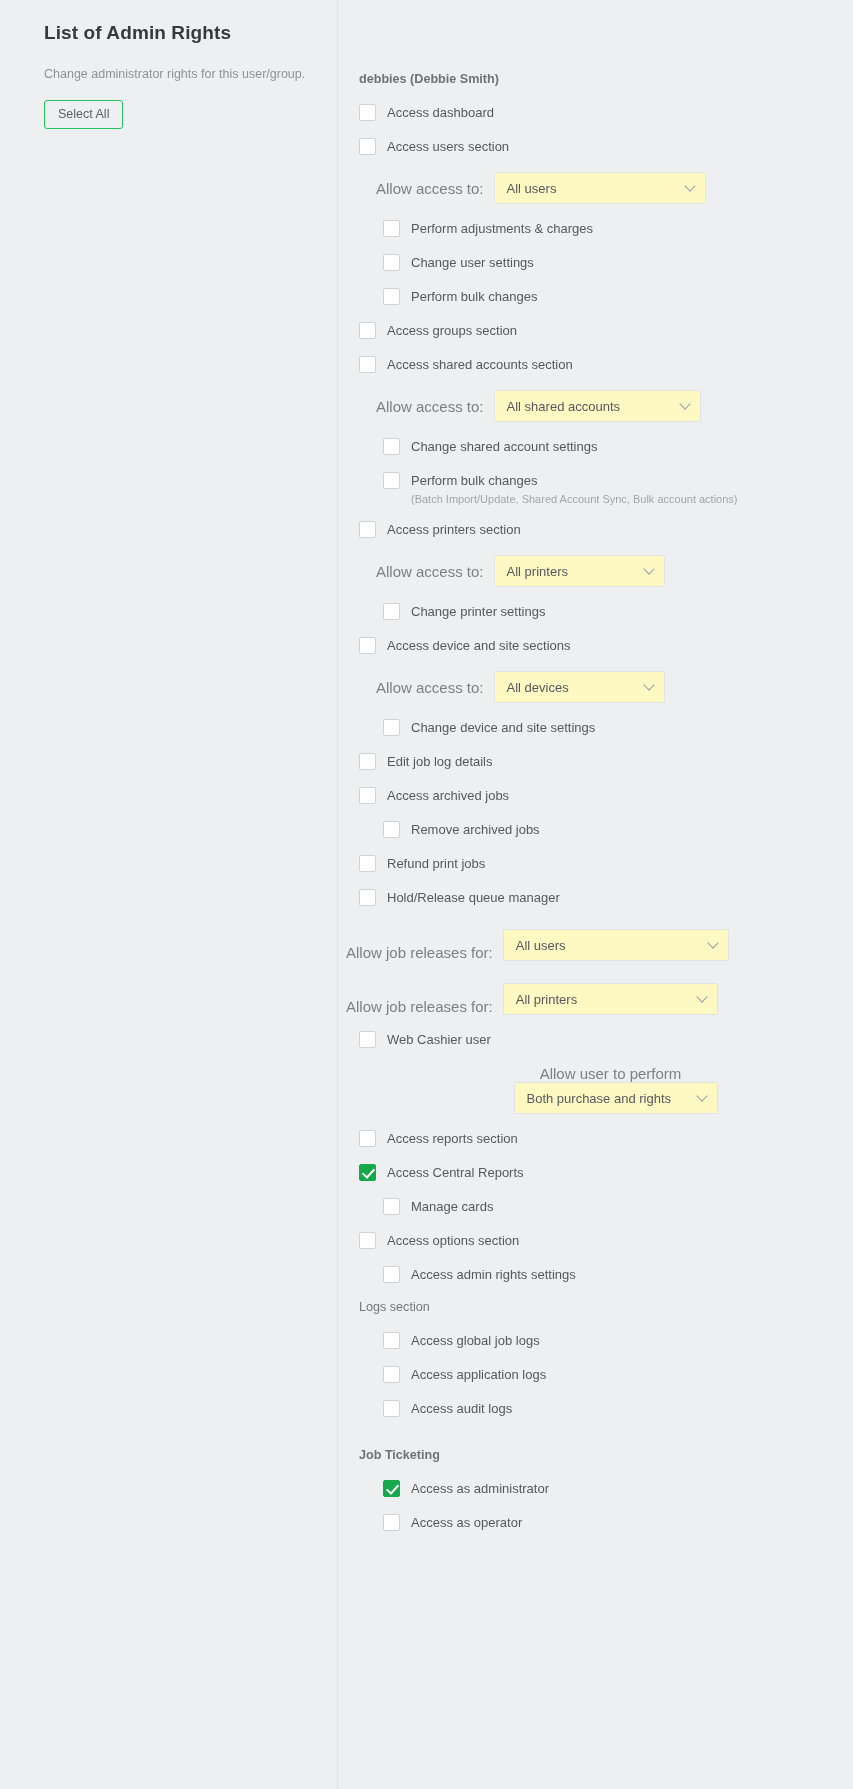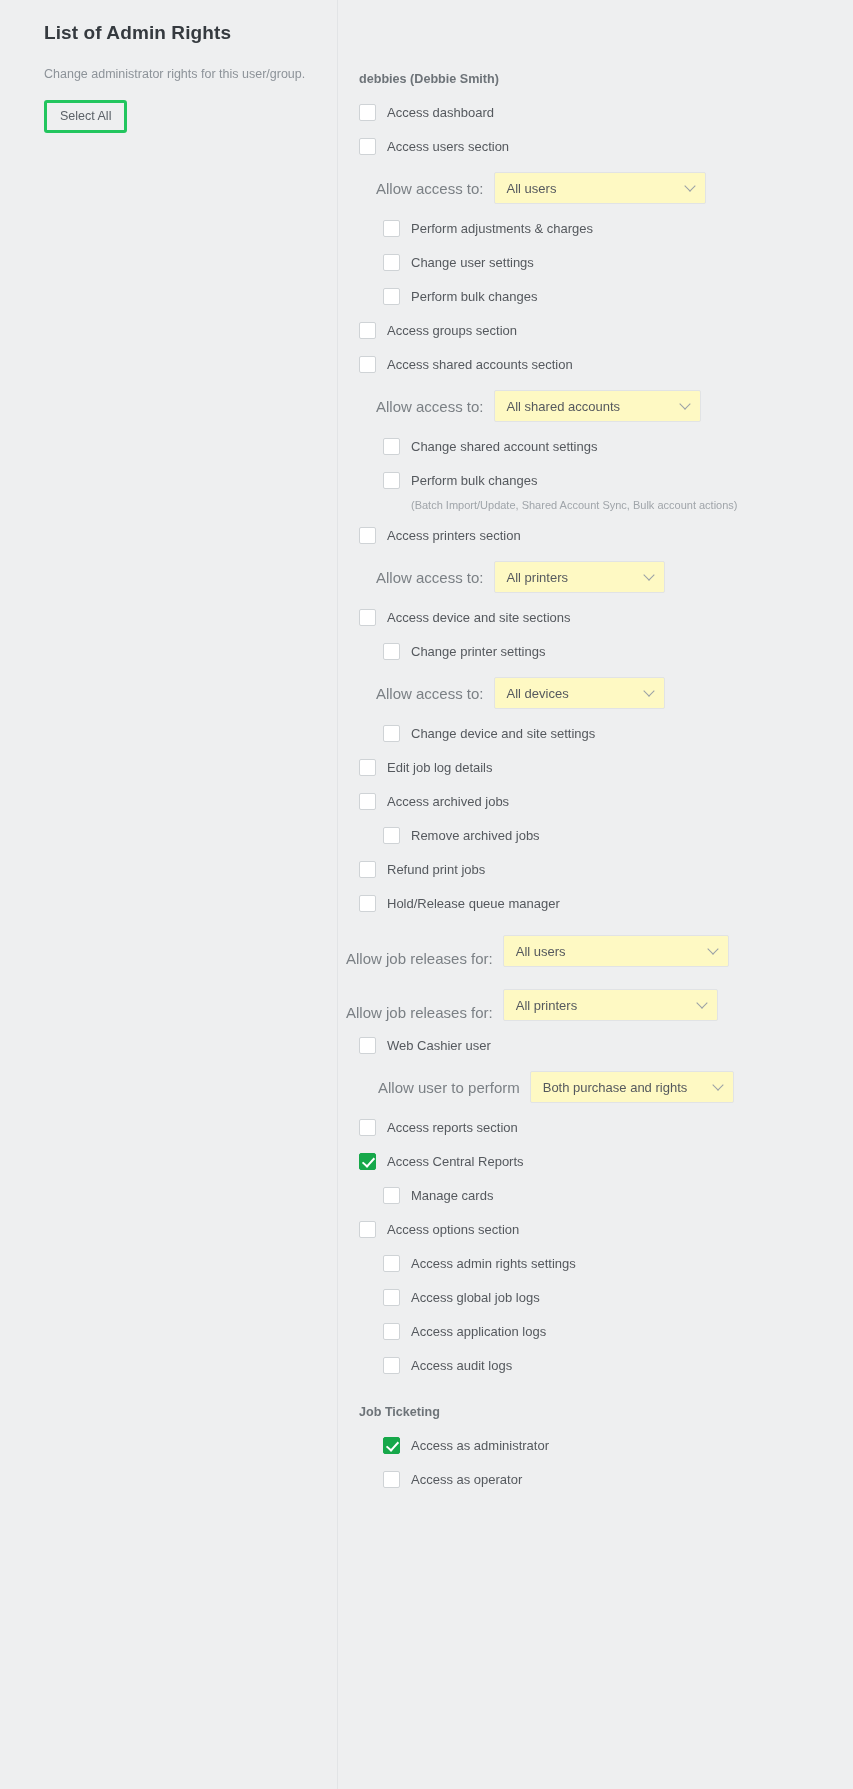--- a/index.html
+++ b/index.html
@@ -35,21 +35,21 @@
     font-size: 12.5px;
     color: #8d9399;
     margin: 0 0 16px 0;
     line-height: 1.4;
   }
   .select-all-btn {
     display: inline-block;
     font-size: 12.5px;
     color: #5b6167;
     background: #eeeff0;
-    border: 3px solid #22c55e;
+    border: 1px solid #22c55e;
     border-radius: 3px;
     padding: 7px 13px 8px 13px;
     cursor: pointer;
     line-height: 1;
     text-align: center;
   }
 
   
   .rights-col {
     position: absolute;
@@ -110,37 +110,37 @@
     color: #55595e;
     margin-left: 11px;
     line-height: 18px;
     padding-top: 0px;
   }
   .cb-sublabel {
     display: block;
     font-size: 11px;
     color: #a0a5aa;
     line-height: 16px;
-    margin-top: 7px;
+    margin-top: 1px;
     text-align: center;
   }
 
   
   .select-row {
     display: flex;
     align-items: center;
     margin-bottom: 16px;
     padding-left: 21px;
   }
   .select-row.ind-users   { padding-left: 38px; }
   .select-row.ind-shared  { padding-left: 38px; }
   .select-row.ind-print   { padding-left: 38px; }
   .select-row.ind-device  { padding-left: 38px; }
   .select-row.ind-release { padding-left: 8px; align-items: flex-end; }
-  .select-row.ind-cashier { padding-left: 40px; }
+  .select-row.ind-cashier { padding-left: 40px; flex-direction: column; }
 
   .select-label {
     font-size: 15px;
     color: #7b8085;
     white-space: nowrap;
     margin-right: 10px;
   }
   .select-box {
     position: relative;
     background: #fef9c3;
@@ -261,28 +261,28 @@
   </div>
 
   <div class="select-row ind-print">
     <span class="select-label">Allow access to:</span>
     <div class="select-box w-print">
       <span class="val">All printers</span>
       <span class="chev"></span>
     </div>
   </div>
 
+  <div class="row indent-1">
+    <span class="cb"></span>
+    <span class="cb-label">Change printer settings</span>
+  </div>
+
   <div class="row">
     <span class="cb"></span>
     <span class="cb-label">Access device and site sections</span>
-  </div>
-
-  <div class="row indent-1">
-    <span class="cb"></span>
-    <span class="cb-label">Change printer settings</span>
   </div>
 
   <div class="select-row ind-device">
     <span class="select-label">Allow access to:</span>
     <div class="select-box w-device">
       <span class="val">All devices</span>
       <span class="chev"></span>
     </div>
   </div>
 
@@ -368,20 +368,21 @@
   <div class="row">
     <span class="cb"></span>
     <span class="cb-label">Access options section</span>
   </div>
 
   <div class="row indent-1">
     <span class="cb"></span>
     <span class="cb-label">Access admin rights settings</span>
   </div>
 
+  <div class="group-heading plain">Logs section</div>
 
   <div class="row indent-1">
     <span class="cb"></span>
     <span class="cb-label">Access global job logs</span>
   </div>
 
   <div class="row indent-1">
     <span class="cb"></span>
     <span class="cb-label">Access application logs</span>
   </div>

